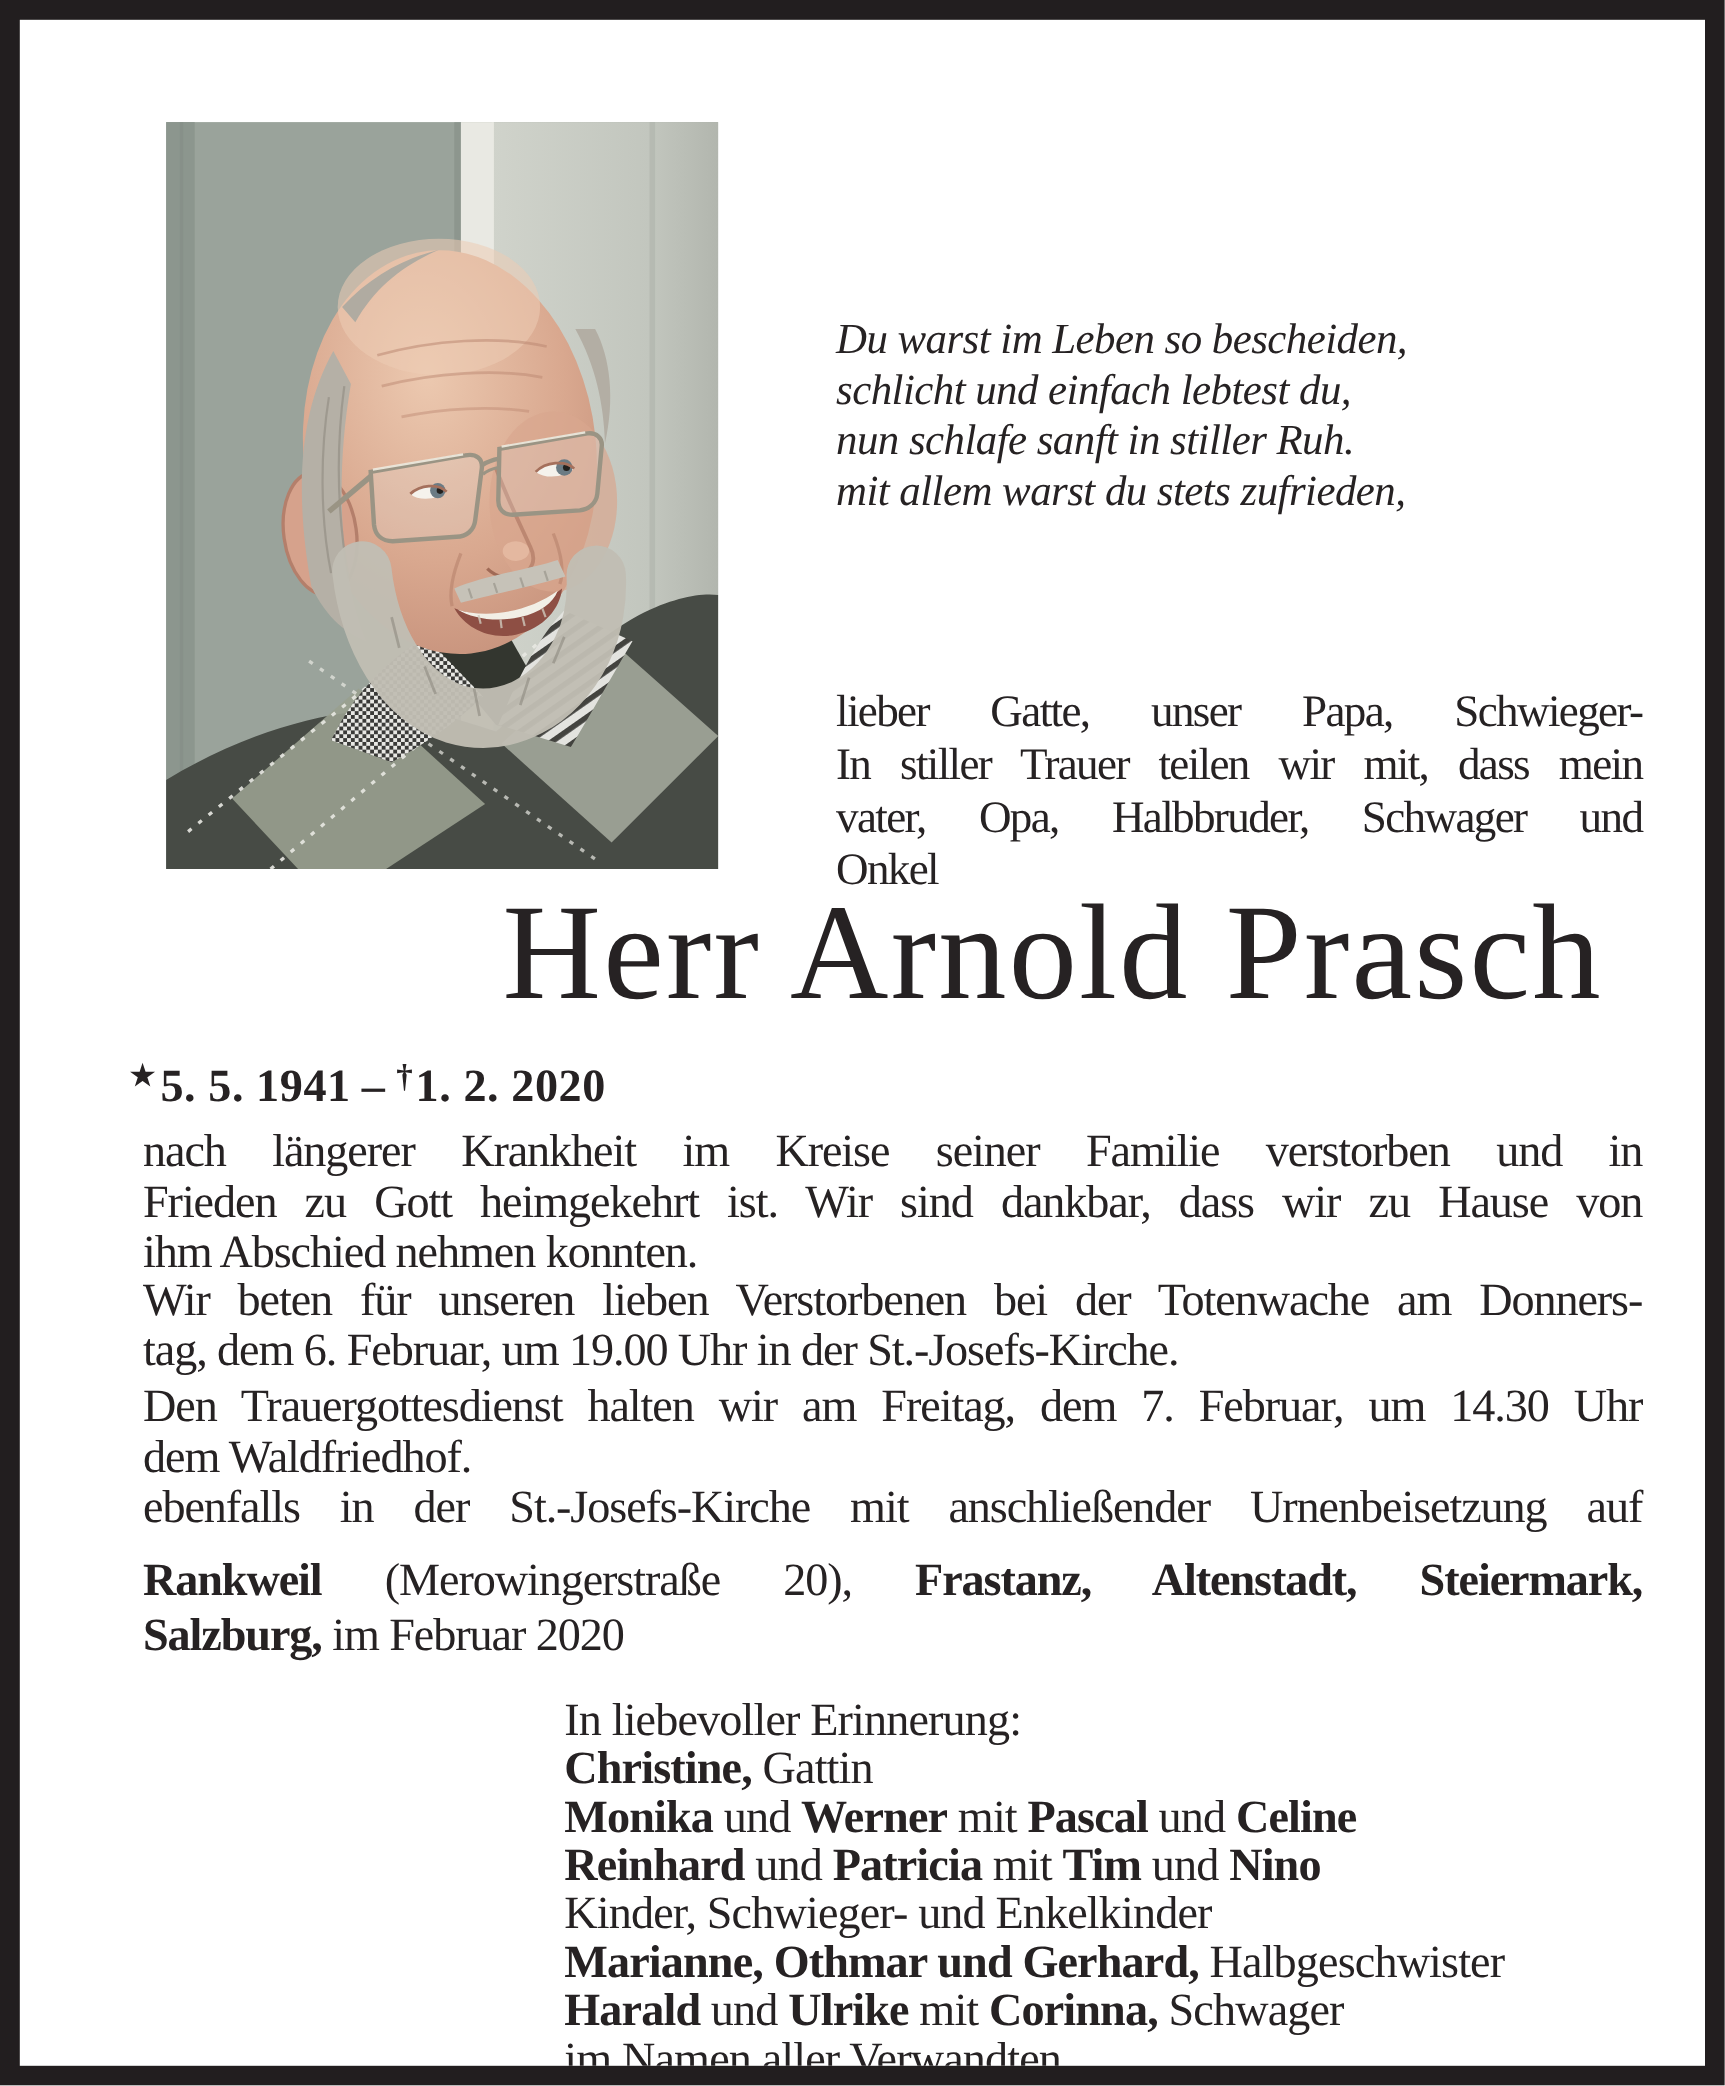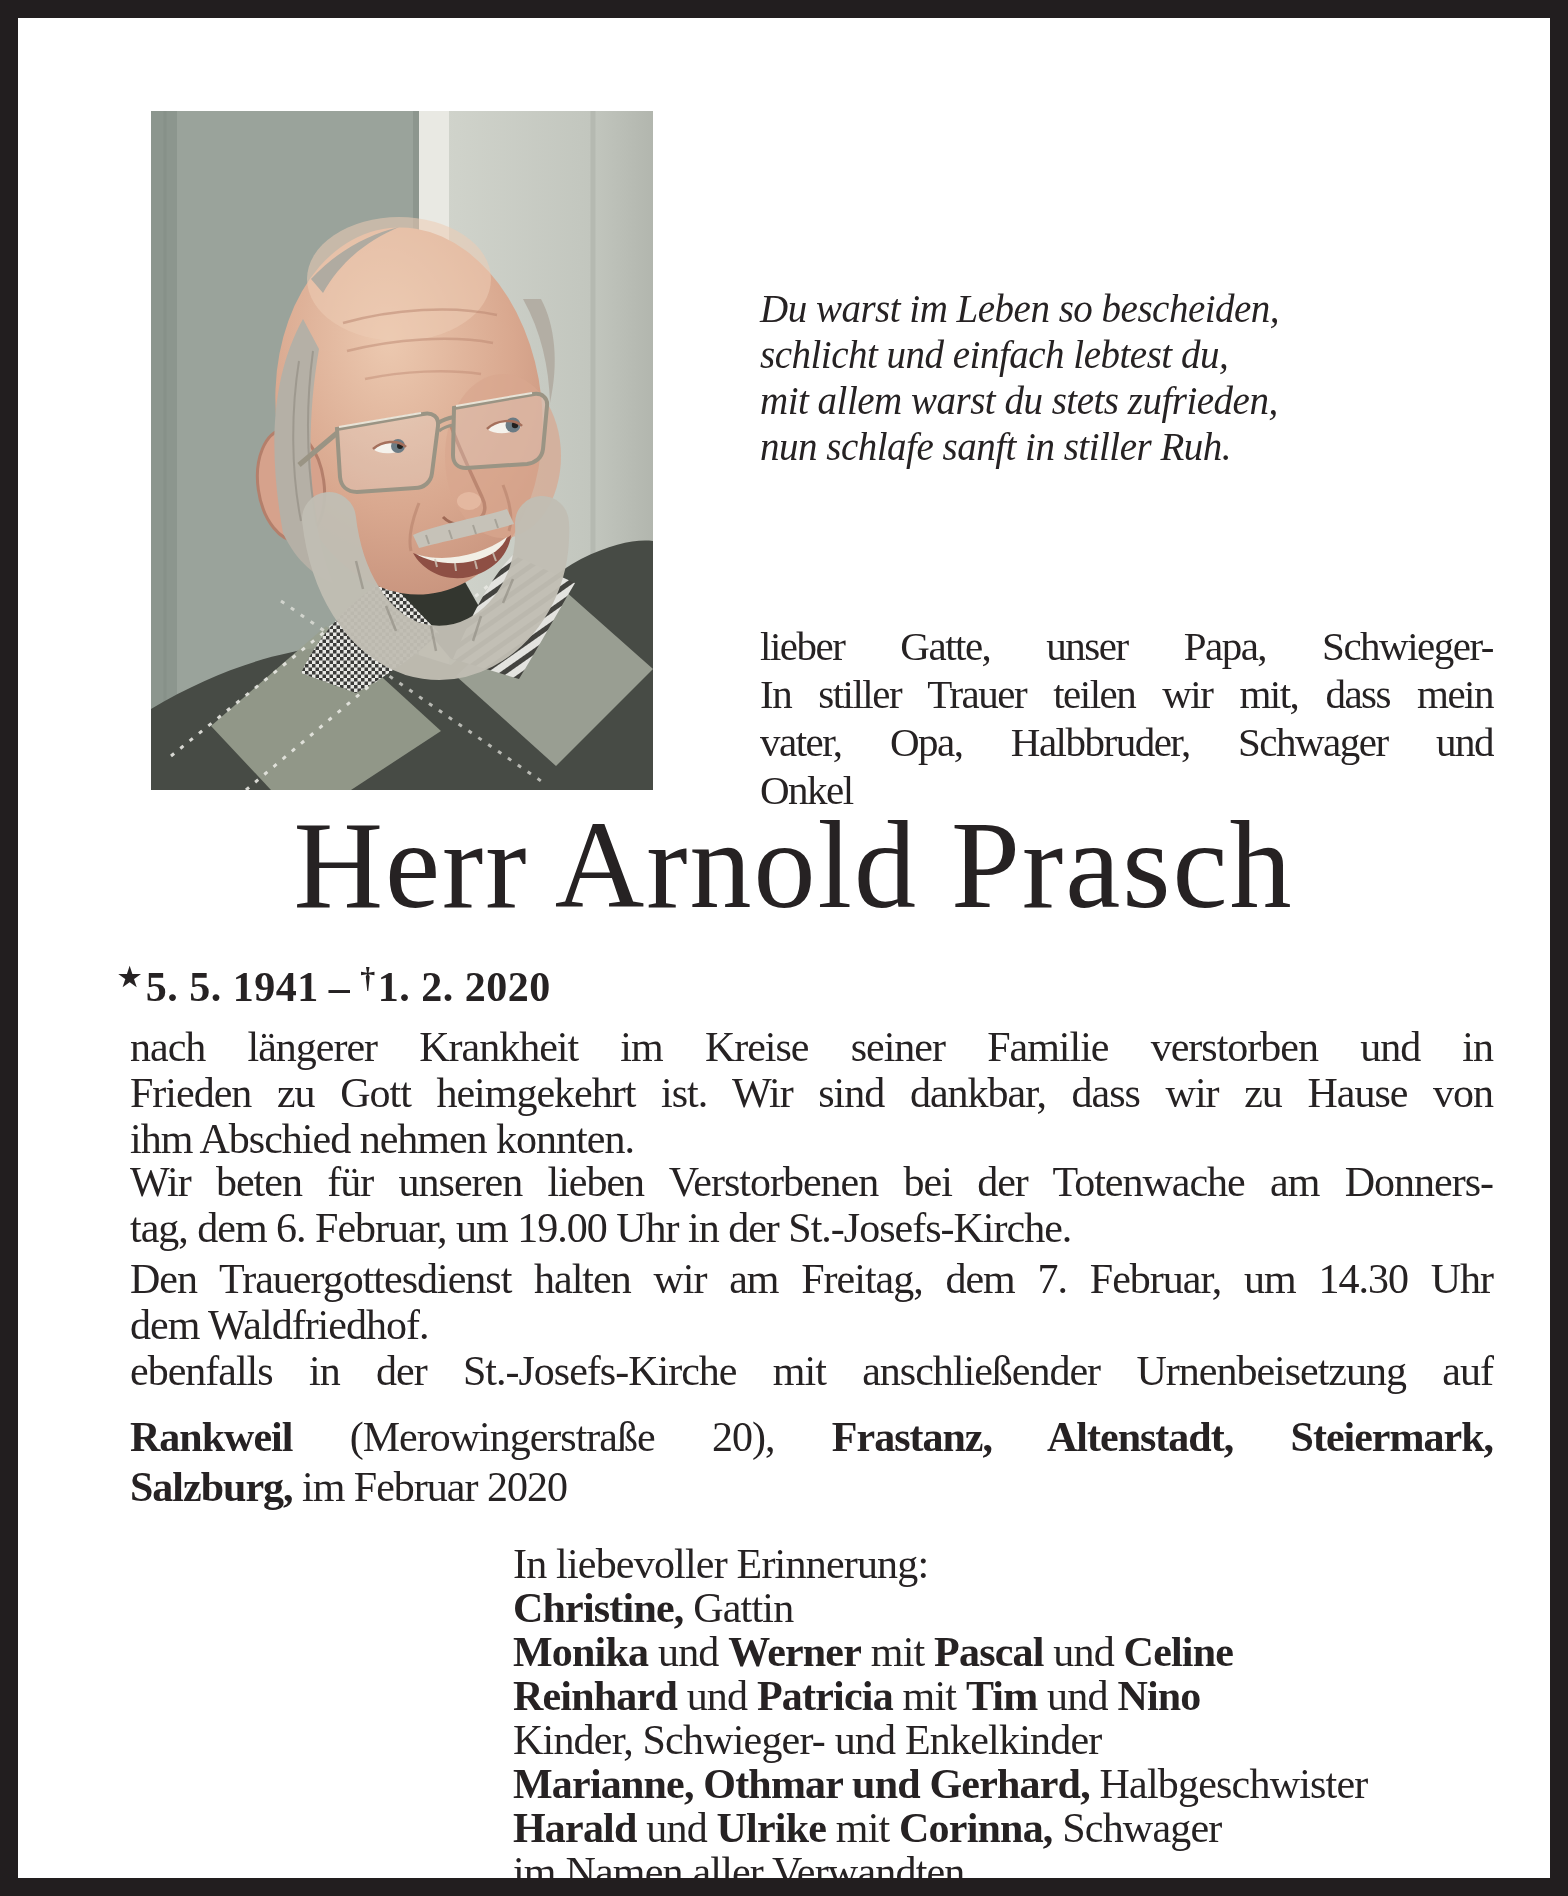--- a/index.html
+++ b/index.html
@@ -19,21 +19,21 @@
   .poem{
     left:742px;top:268px;width:640px;
     font-style:italic;font-size:39px;line-height:46px;letter-spacing:-0.5px;font-family:Liberation Serif, serif;
   }
   .intro{
     left:742px;top:604px;width:733px;
     font-size:41px;line-height:48px;letter-spacing:-1.5px;
   }
   .name{
     left:112px;right:93px;top:786px;margin:0;
-    text-align:center;font-weight:normal;
+    text-align:right;font-weight:normal;
     font-size:124px;line-height:124px;letter-spacing:2px;
     white-space:nowrap;
   }
   .dates{
     left:100px;right:93px;top:924px;
     font-weight:bold;font-size:42px;line-height:72px;letter-spacing:0.5px;
   }
   .sym{display:inline-block;font-weight:bold;}
   .star{font-size:26px;vertical-align:15px;margin-right:4px;}
   .dagger{font-size:30px;vertical-align:13px;margin-right:2px;}
@@ -149,22 +149,22 @@
     <path d="M222,338 C231,330 247,328 255,336" fill="none" stroke="#a5705c" stroke-width="2.5"></path>
     <path d="M336,318 C345,309 363,307 371,315 C363,323 345,325 336,318 Z" fill="#f5f2ec"></path>
     <circle cx="362" cy="314" r="7.5" fill="#6b7b84"></circle>
     <circle cx="364" cy="314" r="3.2" fill="#22201e"></circle>
     <path d="M336,318 C345,309 363,307 371,315" fill="none" stroke="#a5705c" stroke-width="2.5"></path>
   </svg>
 
   <div class="abs poem">
       <div class="line"><span>Du warst im Leben so bescheiden,</span></div>
       <div class="line"><span>schlicht und einfach lebtest du,</span></div>
+      <div class="line"><span>nun schlafe sanft in stiller Ruh.</span></div>
       <div class="line"><span>mit allem warst du stets zufrieden,</span></div>
-      <div class="line"><span>nun schlafe sanft in stiller Ruh.</span></div>
     </div>
 
   <div class="abs intro">
       <div class="line j"><span>lieber Gatte, unser Papa, Schwieger-</span></div>
       <div class="line j"><span>In stiller Trauer teilen wir mit, dass mein</span></div>
       <div class="line j"><span>vater, Opa, Halbbruder, Schwager und</span></div>
       <div class="line"><span>Onkel</span></div>
     </div>
 
   <h1 class="abs name">Herr Arnold Prasch</h1>

